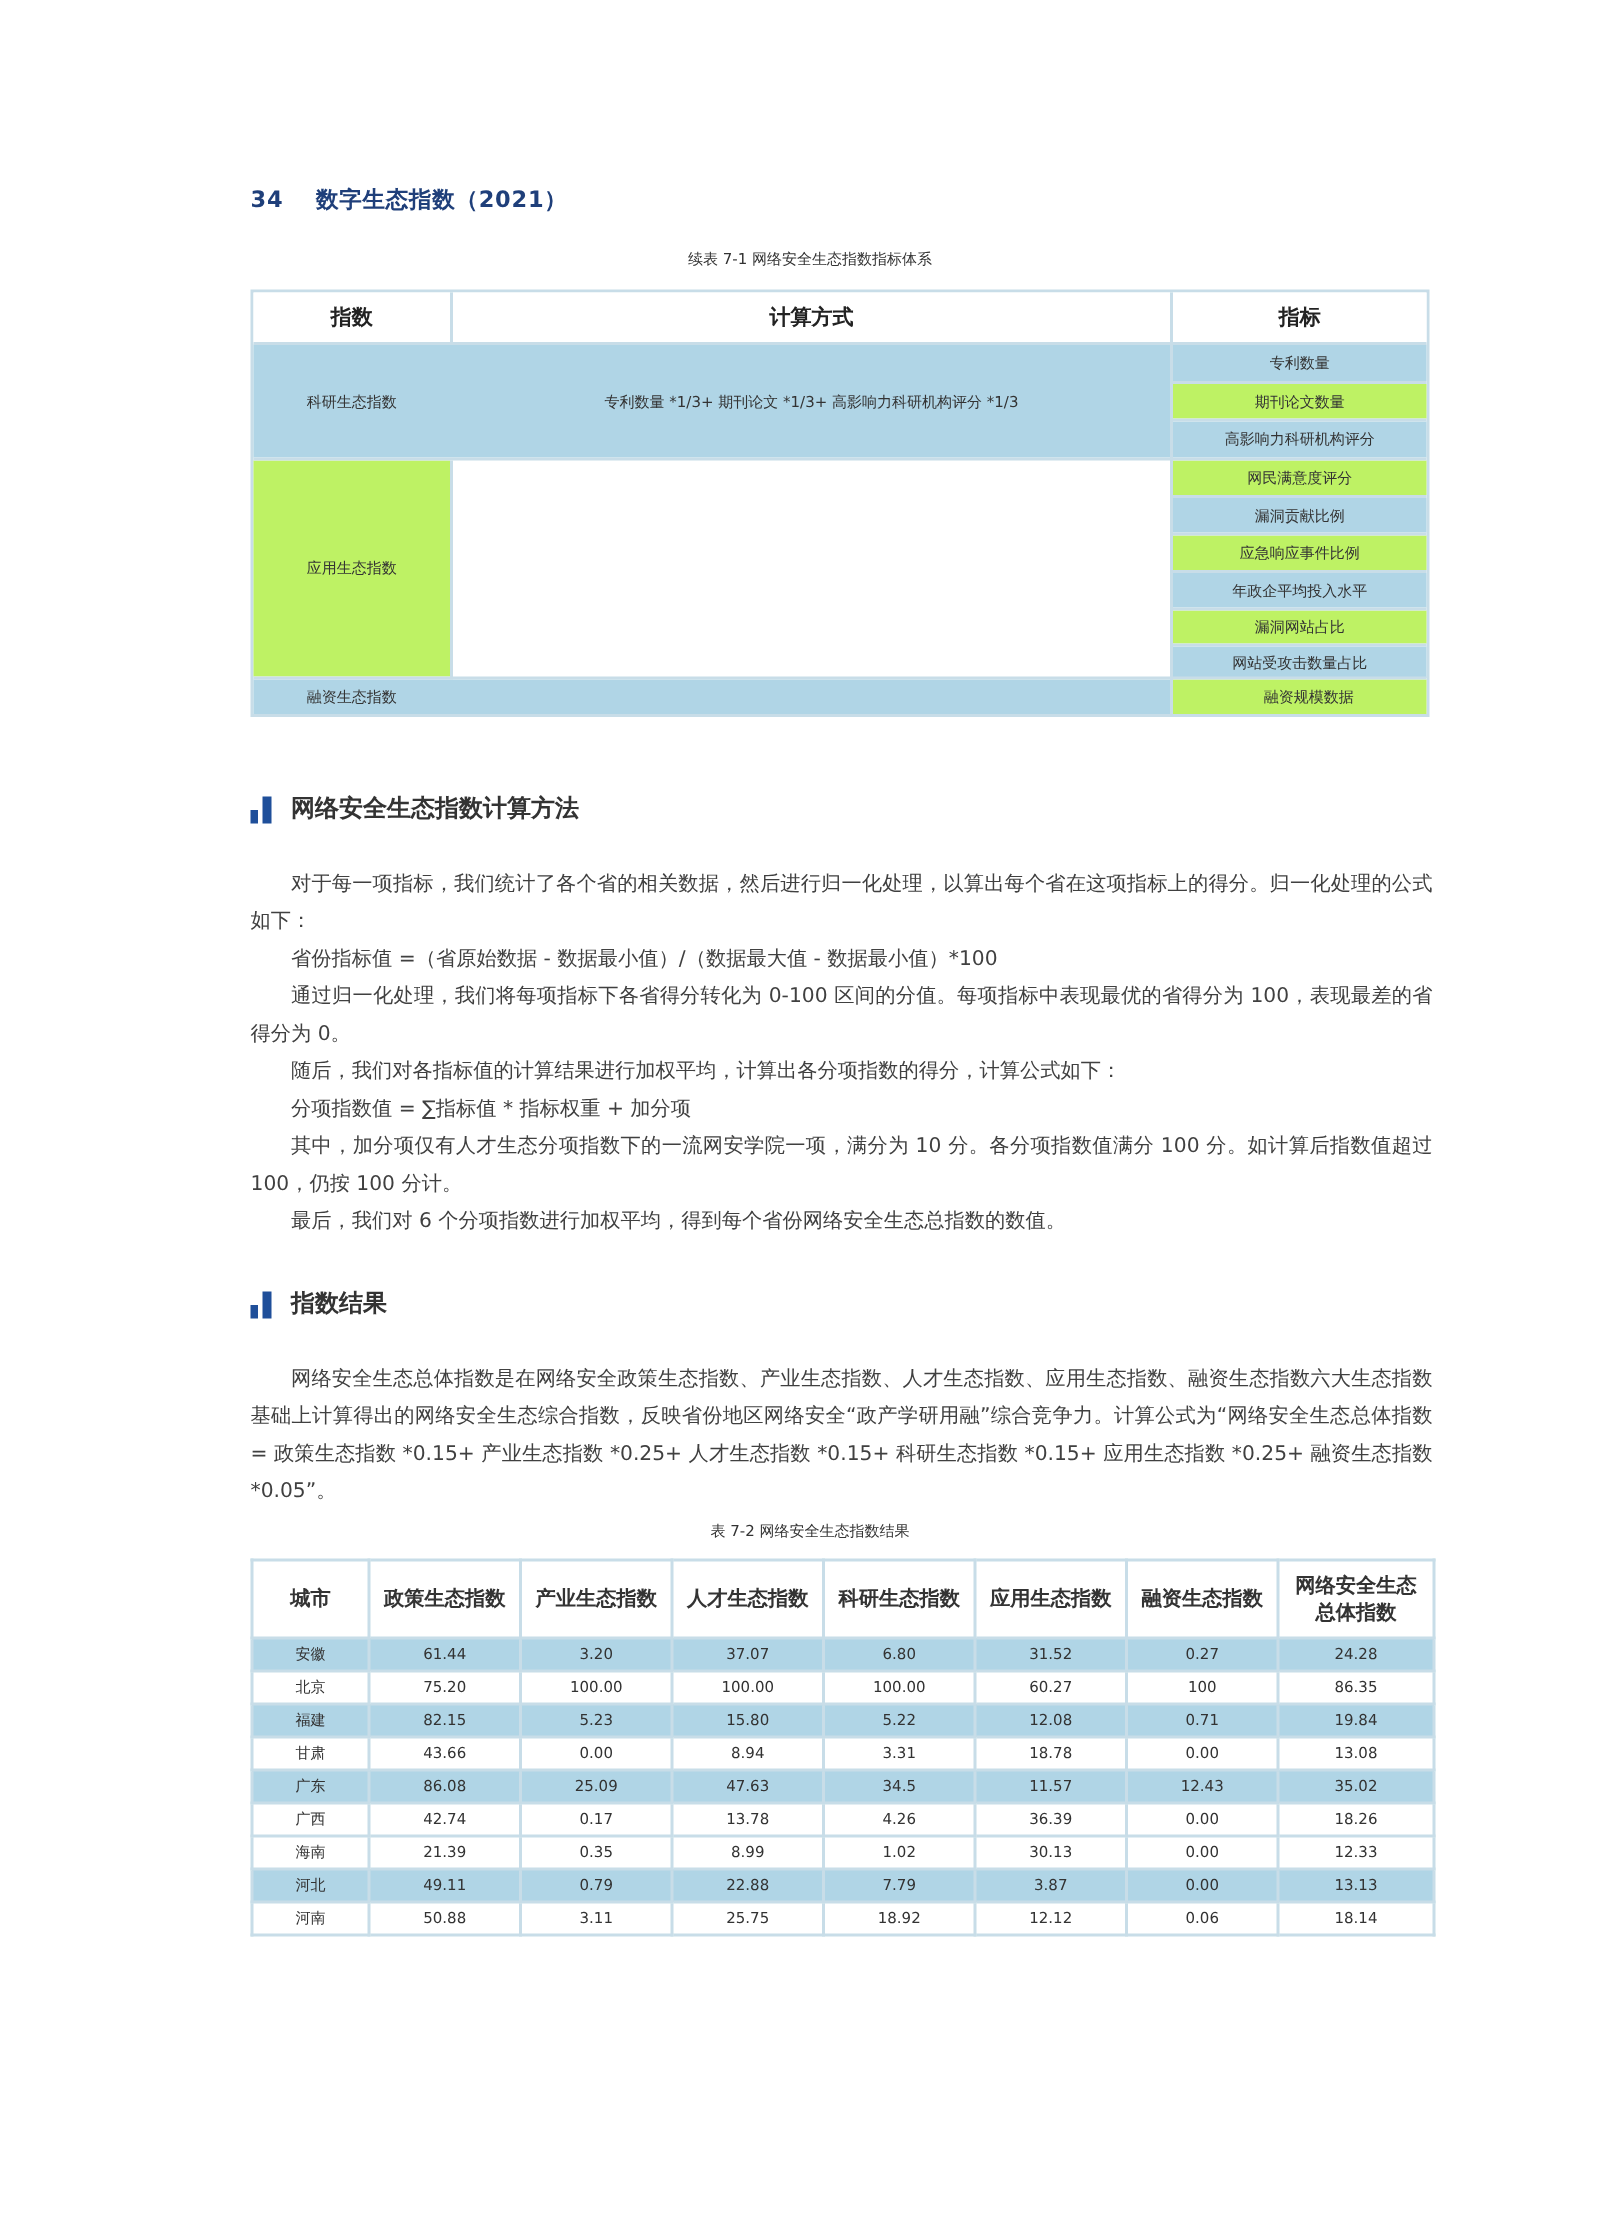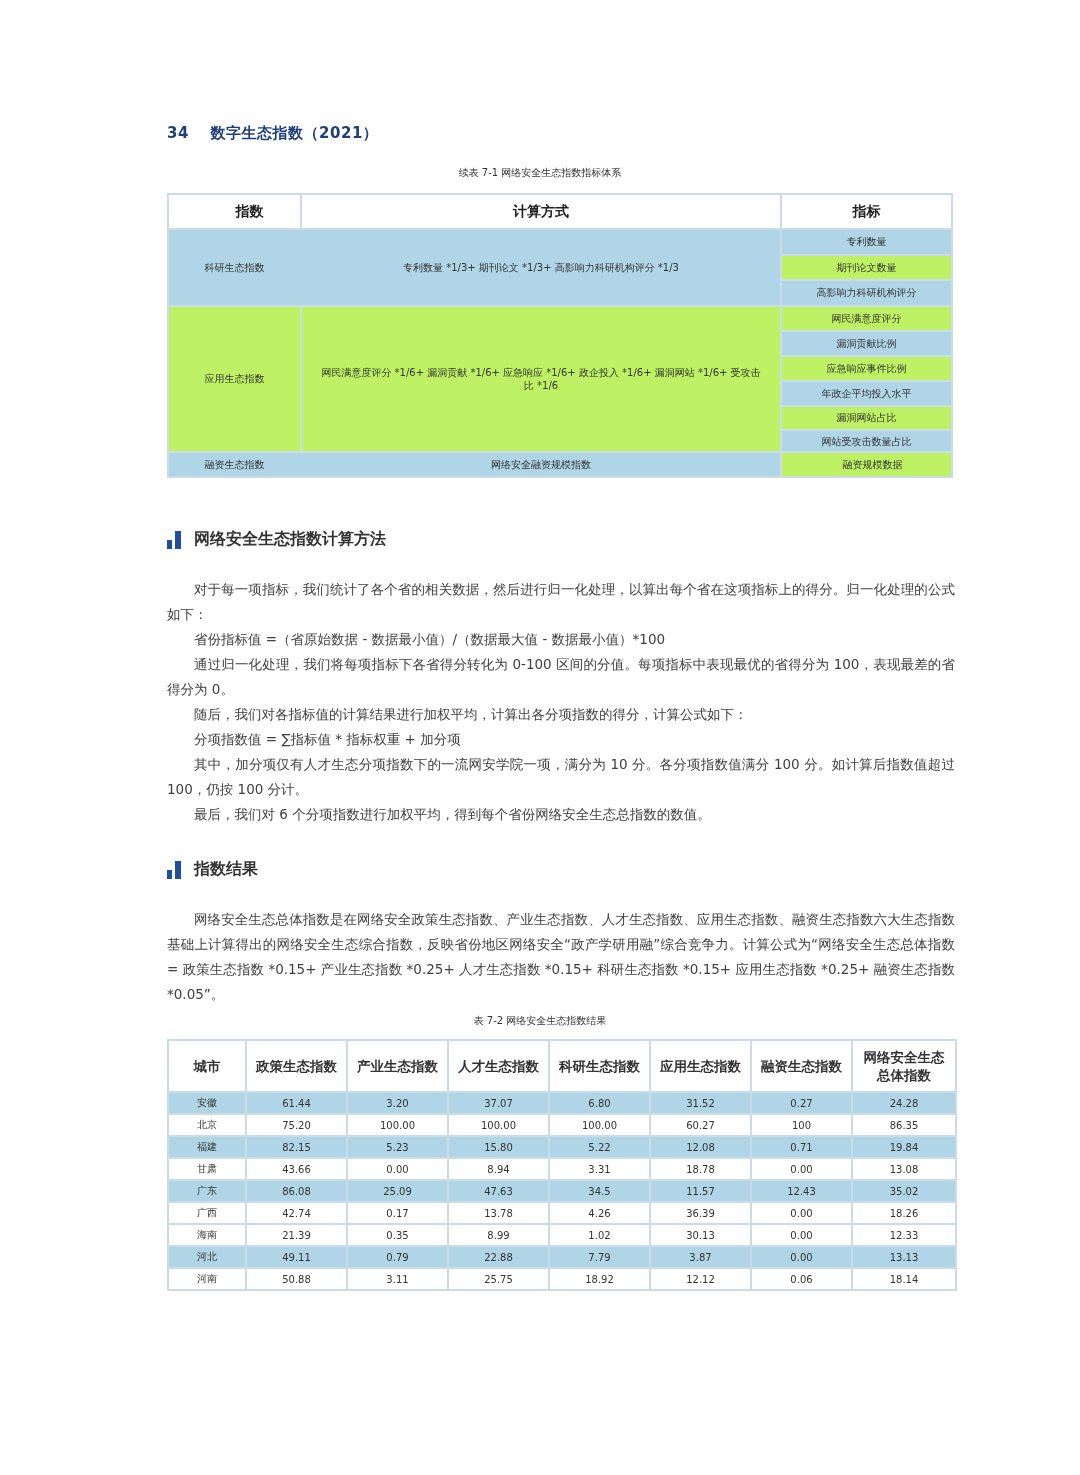--- a/index.html
+++ b/index.html
@@ -61,43 +61,41 @@
 
 <div class="page-header">
   <span class="num">34</span>
   <span>数字生态指数（2021）</span>
 </div>
 
 <div class="caption" style="top:166px;">续表 7-1  网络安全生态指数指标体系</div>
 
 <div class="t1">
 
-  <div class="cell hdr" style="left:15px;top:0;width:131px;height:34px;">指数</div>
+  <div class="cell hdr" style="left:0;top:0;width:131px;height:34px;">指数</div>
   <div class="cell hdr" style="left:133px;top:0;width:478px;height:34px;">计算方式</div>
   <div class="cell hdr" style="left:613px;top:0;width:169px;height:34px;">指标</div>
 
   <div class="cell blue" style="left:0;top:35px;width:611px;height:75px;"></div>
   <div class="cell" style="left:0;top:35px;width:131px;height:75px;">科研生态指数</div>
   <div class="cell" style="left:133px;top:35px;width:478px;height:75px;">专利数量 *1/3+ 期刊论文 *1/3+ 高影响力科研机构评分 *1/3</div>
   <div class="cell blue" style="left:613px;top:35px;width:169px;height:24px;">专利数量</div>
   <div class="cell white" style="left:613px;top:61px;width:169px;height:23px;">期刊论文数量</div>
   <div class="cell blue" style="left:613px;top:86px;width:169px;height:24px;">高影响力科研机构评分</div>
 
   <div class="cell white" style="left:0;top:112px;width:131px;height:144px;">应用生态指数</div>
-  <div class="cell white" style="left:133px;top:112px;width:478px;height:144px;padding:0 16px;line-height:13px;">网民满意度评分 *1/6+ 漏洞贡献 *1/6+ 应急响应 *1/6+ 政企投入 *1/6+ 漏洞网站 *1/6+ 受攻击比 *1/6</div>
   <div class="cell white" style="left:613px;top:112px;width:169px;height:23px;">网民满意度评分</div>
   <div class="cell blue" style="left:613px;top:137px;width:169px;height:23px;">漏洞贡献比例</div>
   <div class="cell white" style="left:613px;top:162px;width:169px;height:23px;">应急响应事件比例</div>
   <div class="cell blue" style="left:613px;top:187px;width:169px;height:23px;">年政企平均投入水平</div>
   <div class="cell white" style="left:613px;top:212px;width:169px;height:22px;">漏洞网站占比</div>
   <div class="cell blue" style="left:613px;top:236px;width:169px;height:21px;">网站受攻击数量占比</div>
 
   <div class="cell blue" style="left:0;top:258px;width:611px;height:23px;"></div>
   <div class="cell" style="left:0;top:258px;width:131px;height:23px;">融资生态指数</div>
-  <div class="cell" style="left:133px;top:258px;width:478px;height:23px;">网络安全融资规模指数</div>
   <div class="cell white" style="left:613px;top:258px;width:169px;height:23px;padding-left:12px;">融资规模数据</div>
 
   <div class="vline" style="left:131px;top:0;height:35px;"></div>
   <div class="vline" style="left:611px;top:0;height:281px;"></div>
   <div class="vline" style="left:131px;top:112px;height:146px;"></div>
   <div class="hline" style="left:0;top:33px;width:782px;"></div>
   <div class="hline" style="left:611px;top:59px;width:171px;"></div>
   <div class="hline" style="left:611px;top:84px;width:171px;"></div>
   <div class="hline" style="left:0;top:110px;width:782px;"></div>
   <div class="hline" style="left:611px;top:135px;width:171px;"></div>

